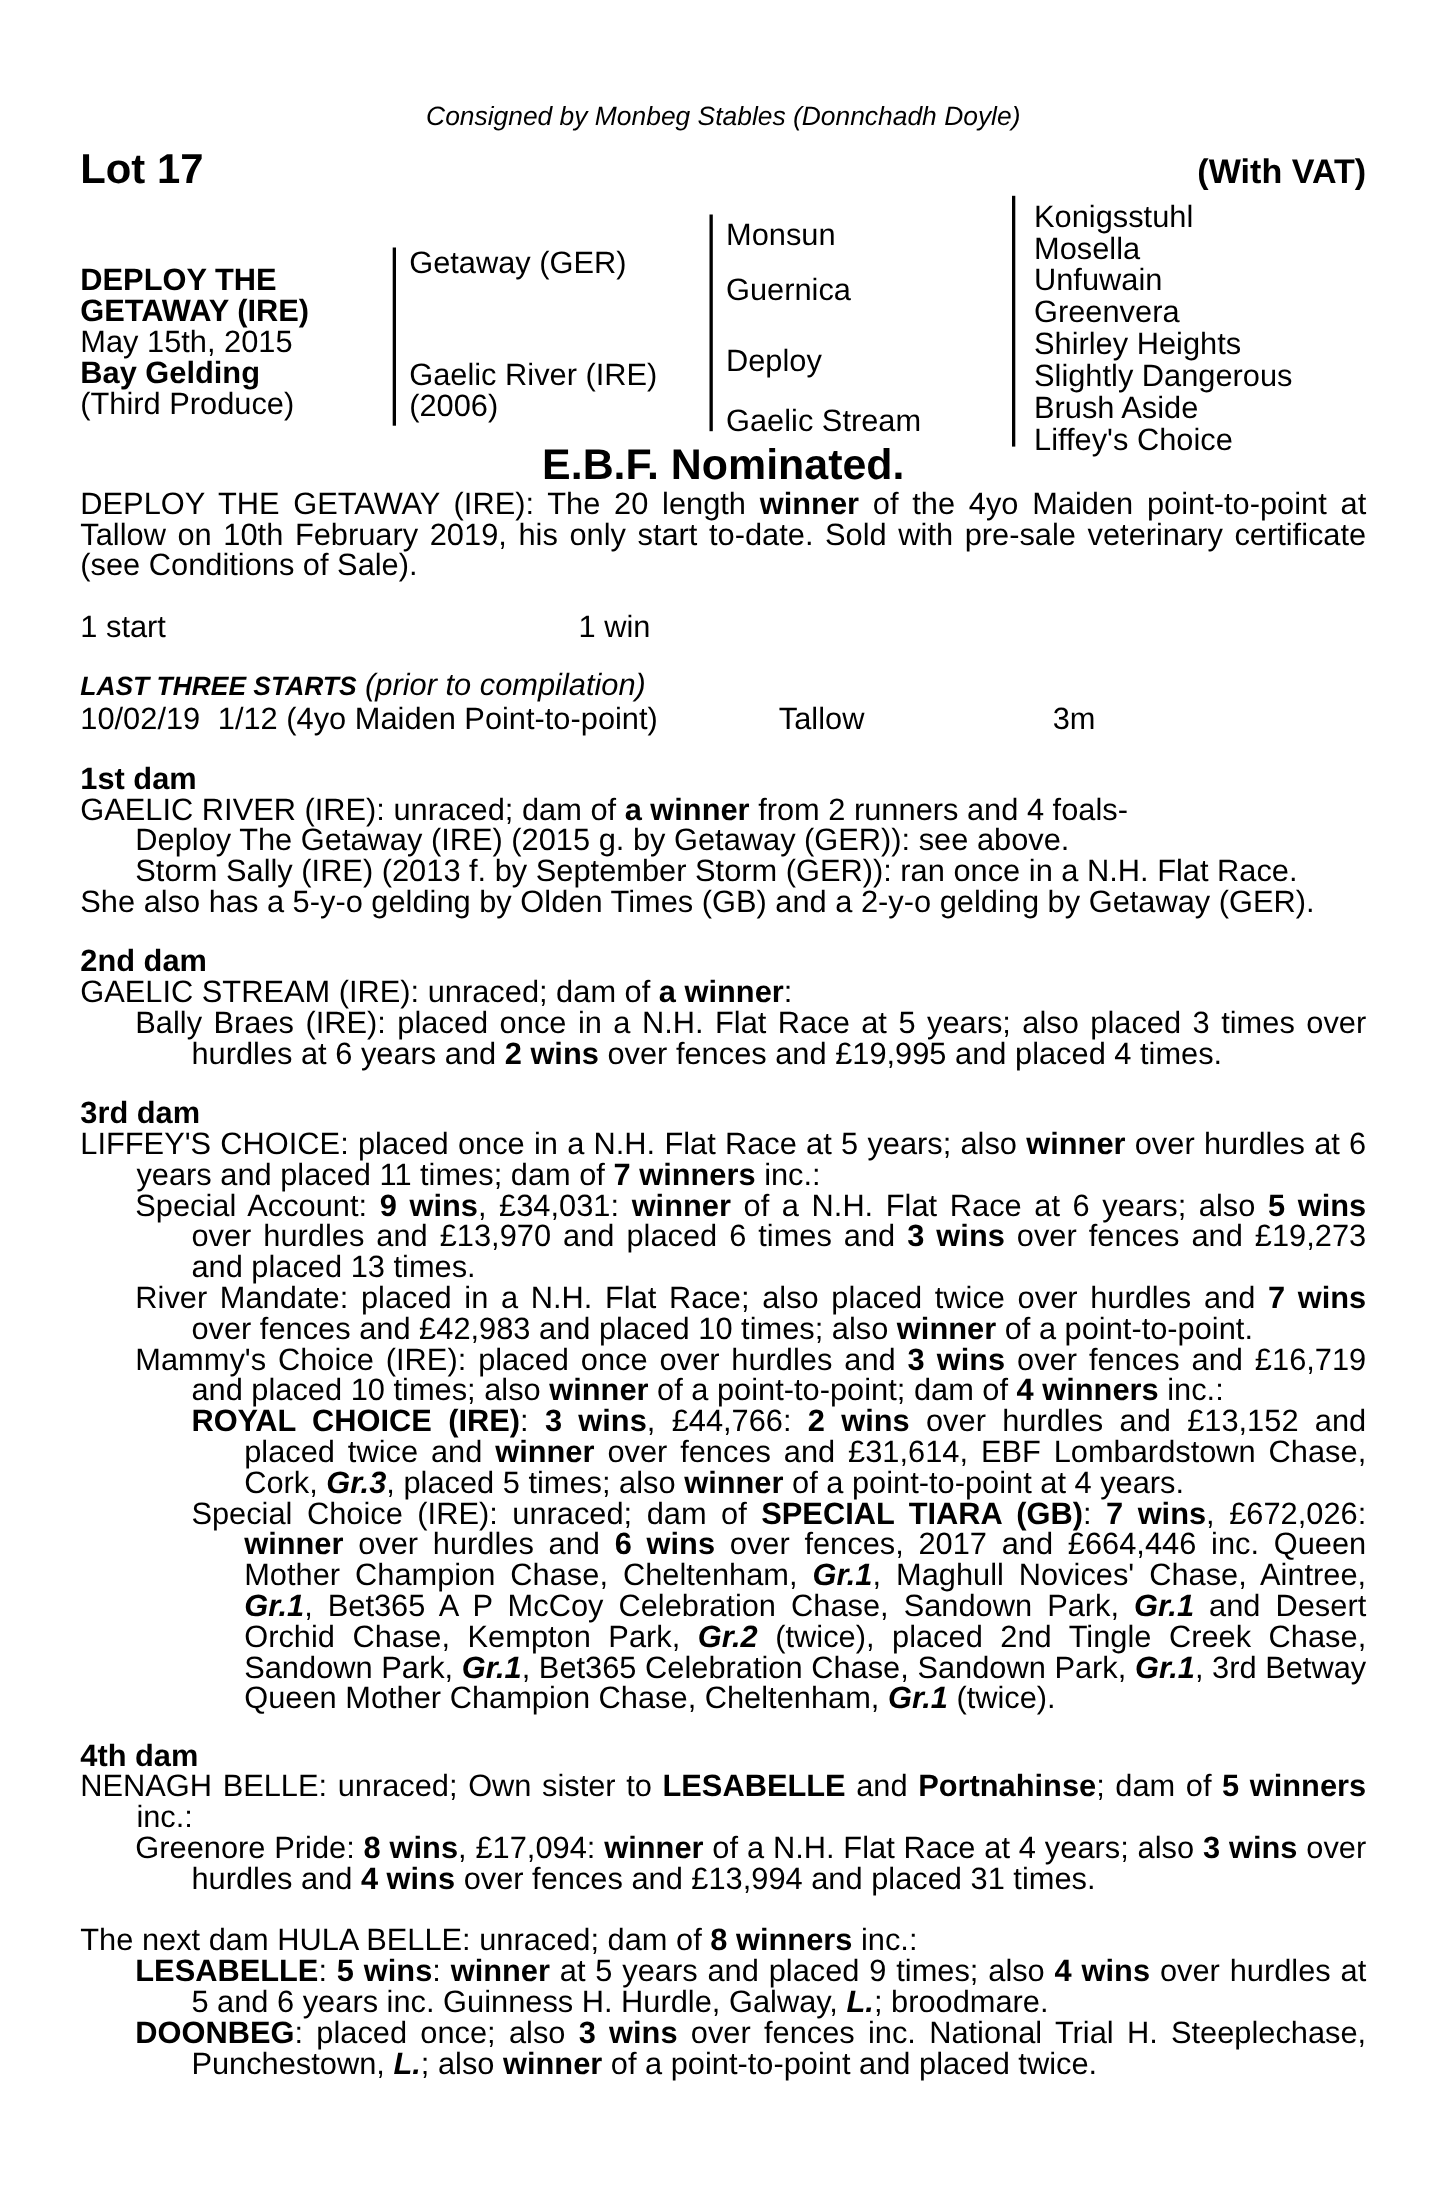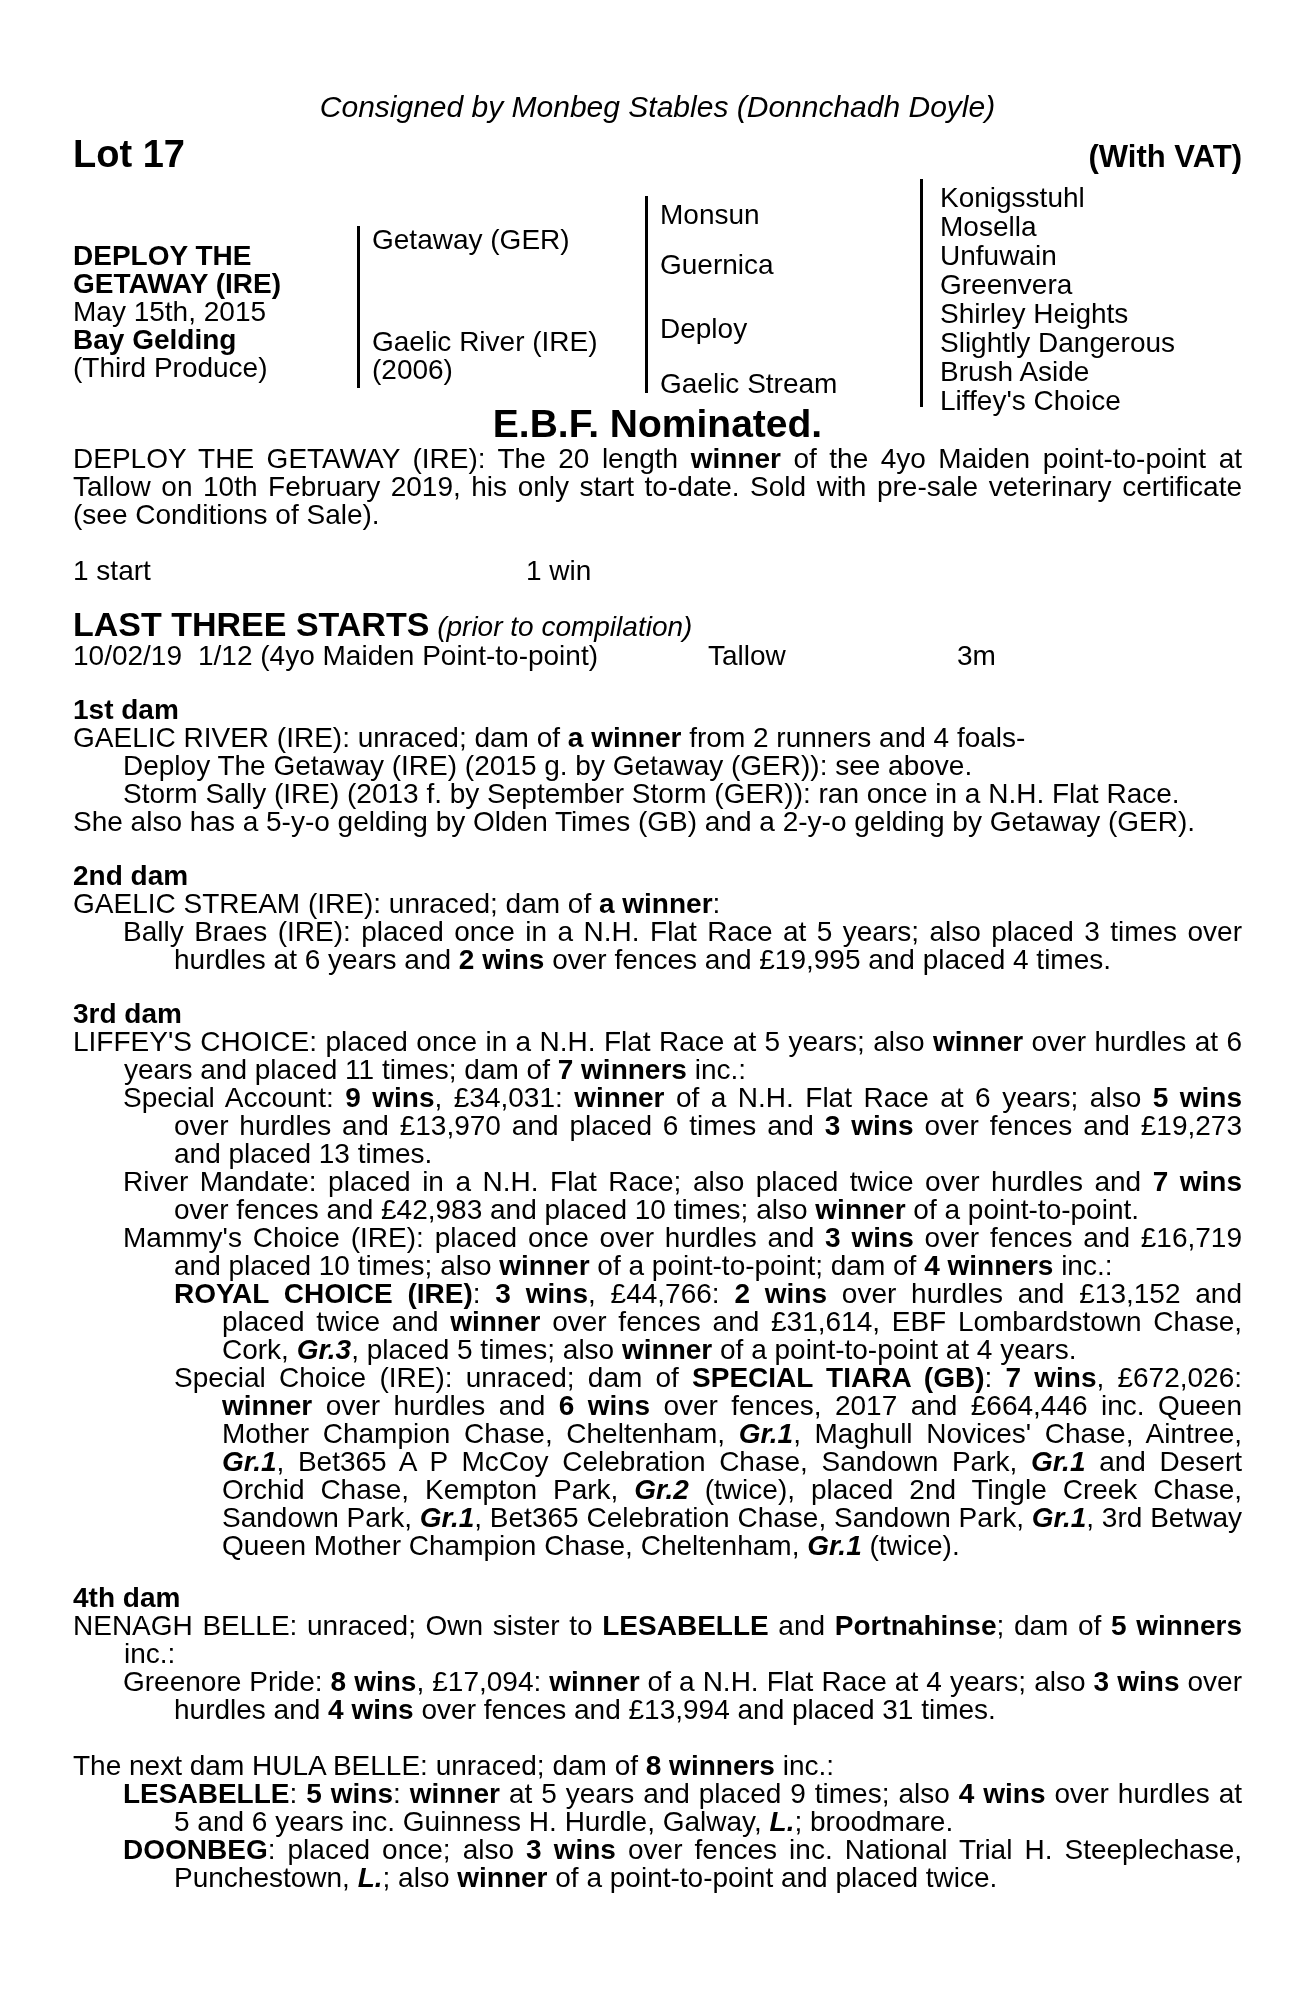--- a/index.html
+++ b/index.html
@@ -11,21 +11,21 @@
     padding: 90px 72px 0 73px;
     background: #ffffff;
     color: #000000;
     font-family: "Liberation Sans", sans-serif;
     font-size: 28px;
     line-height: 28px;
     overflow: hidden;
   }
   .b { font-weight: bold; }
   .i { font-style: italic; }
-  .consignor { text-align: center; font-style: italic; font-size: 30px; line-height: 34px; }
+  .consignor { text-align: center; font-style: italic; font-size: 24px; line-height: 34px; }
   .lotrow { display: flex; justify-content: space-between; align-items: baseline; margin-top: 10px; gap: 16px; }
   .lot { font-weight: bold; font-size: 38px; line-height: 40px; }
   .vat { font-weight: bold; font-size: 31px; line-height: 36px; }
 
   .pedigree { position: relative; height: 232px; }
   .ped-col1 { position: absolute; left: 0; top: 67px; width: 285px; }
   .ped-col1 > div { height: 28px; white-space: nowrap; }
   .ped-col { position: absolute; border-left: 3px solid #000; }
   .ped-col span { position: absolute; left: 12px; white-space: nowrap; }
   .ped-col2 { left: 284px; top: 51px; height: 162px; width: 280px; }
@@ -36,21 +36,21 @@
   .ebf { text-align: center; font-weight: bold; font-size: 39px; line-height: 30px; margin-top: 2px; }
 
   .para { margin: 0; text-align: justify; }
   .desc { margin-top: 6px; }
   .p0h { padding-left: 51px; text-indent: -51px; }
   .p1 { padding-left: 101px; text-indent: -51px; }
   .p2 { padding-left: 149px; text-indent: -48px; }
 
   .recordrow { display: grid; grid-template-columns: 453px 237px 1fr; margin-top: 28px; }
   .lsheading { margin-top: 24px; line-height: 30px; }
-  .lsheading .b { font-size: 34px; }
+  .lsheading .b { font-size: 24px; font-style: italic; }
   .lsrow { display: grid; grid-template-columns: 125px 510px 249px 1fr; }
 
   .section { margin-top: 26px; }
   .section .sec-h { font-weight: bold; }
   .mt-lg { margin-top: 24px; }
   .nextdam { margin-top: 28px; }
 </style>
 </head>
 <body>
 

